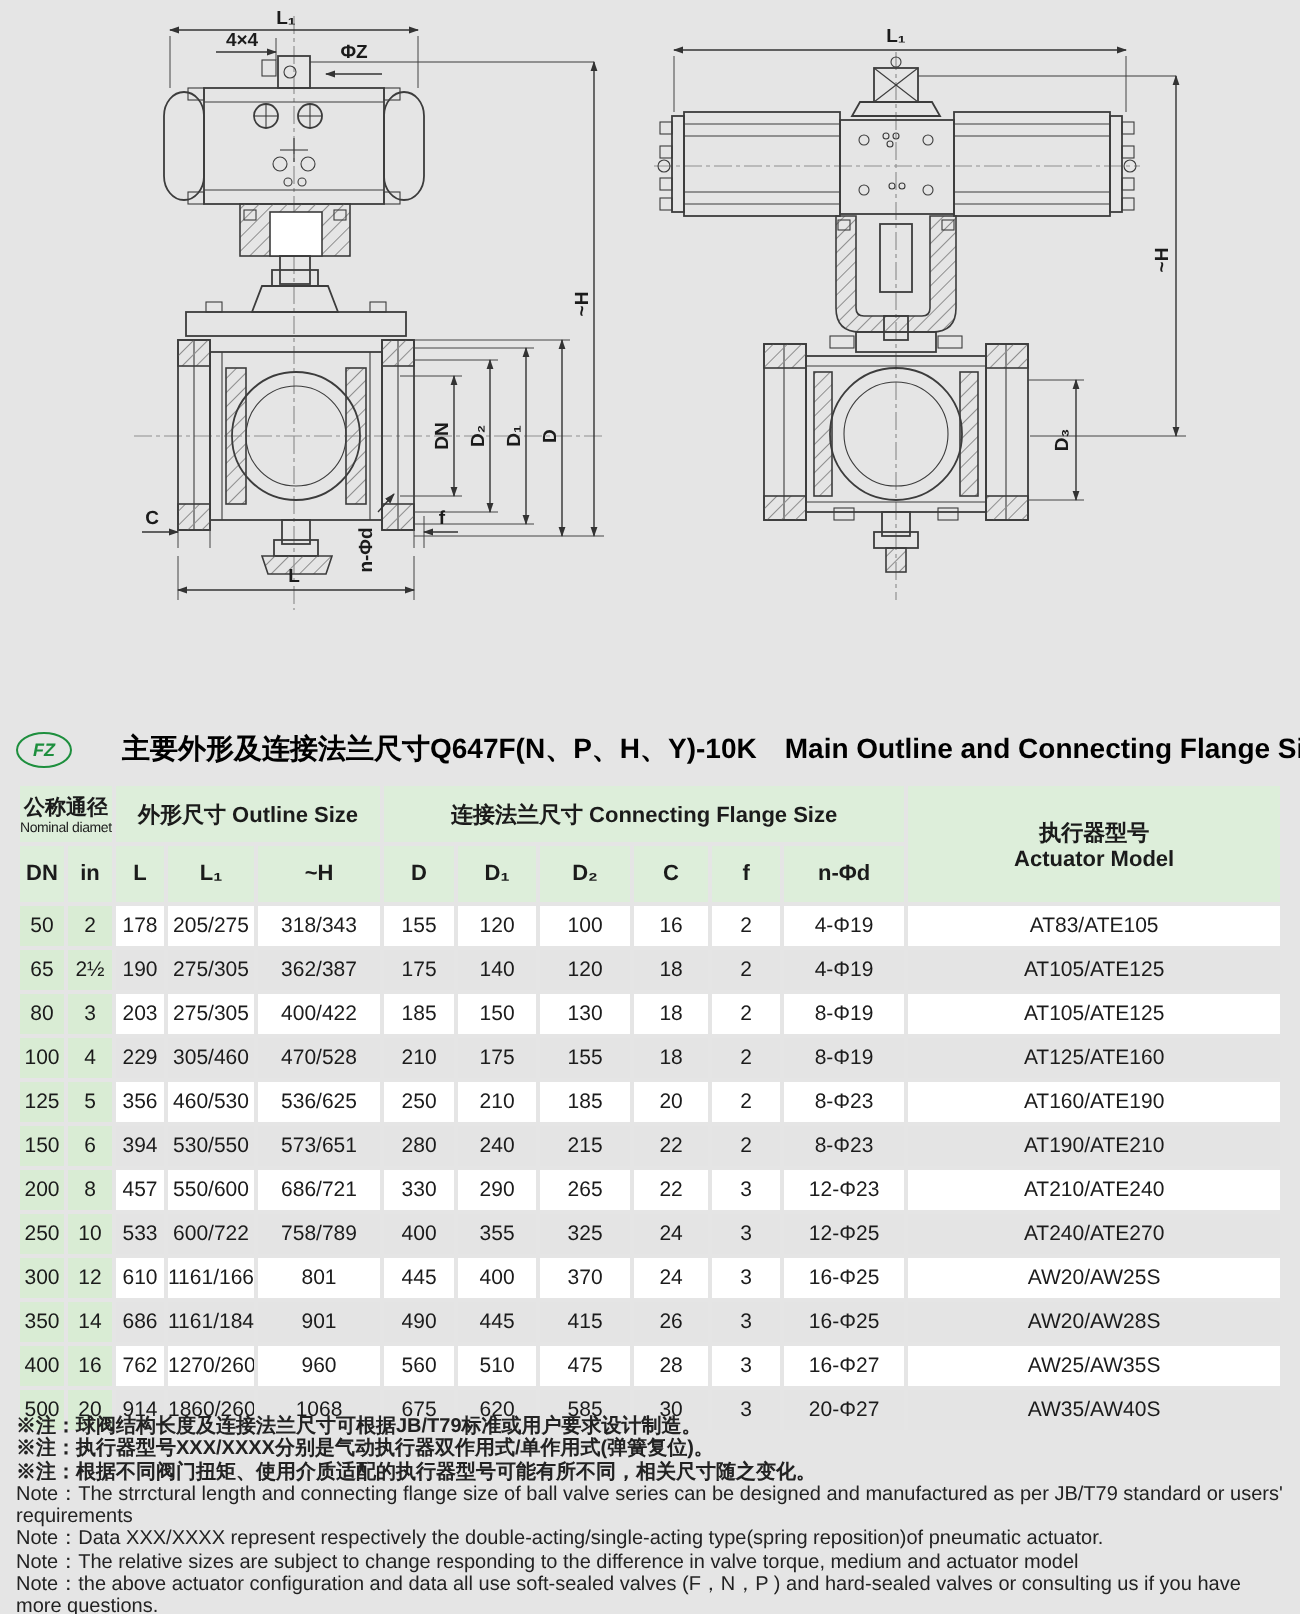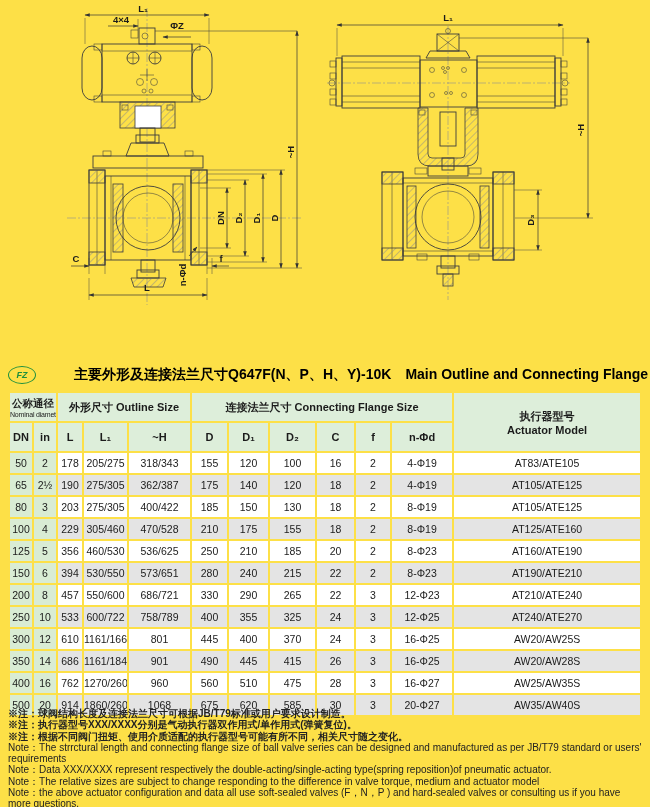--- a/index.html
+++ b/index.html
@@ -1,33 +1,33 @@
 <!DOCTYPE html>
 <html><head>
 <meta charset="utf-8">
 <style>
   html,body{margin:0;padding:0;background:#ffffff;}
-  #page{position:relative;width:650px;height:807px;background:#fde047;overflow:hidden;
+  #page{position:relative;width:650px;height:807px;background:#e5e5e5;overflow:hidden;
         font-family:"Liberation Sans",sans-serif;color:#1b1b1b;}
 
   
   .drawings{position:absolute;top:0;left:0;width:650px;height:358px;}
   .drawings svg{position:absolute;top:0;}
   svg .ln{fill:none;stroke:#3c3c3c;stroke-width:0.9;}
   svg .lt{fill:none;stroke:#3c3c3c;stroke-width:0.55;}
   svg .cl{fill:none;stroke:#909090;stroke-width:0.6;stroke-dasharray:9 2 2 2;}
   svg .dim{fill:none;stroke:#333;stroke-width:0.7;}
   svg .ext{fill:none;stroke:#444;stroke-width:0.5;}
   svg .ht{stroke:#3c3c3c;stroke-width:0.8;}
   svg text{font-family:"Liberation Sans","DejaVu Sans",sans-serif;font-size:9.5px;
            font-weight:bold;fill:#1b1b1b;}
 
   
   .section-title{position:absolute;top:362px;left:8px;width:634px;height:26px;
-                 display:flex;align-items:center;gap:22px;text-align:right;}
+                 display:flex;align-items:center;gap:9px;text-align:right;}
   .logo{display:inline-flex;align-items:center;justify-content:center;width:26px;height:16px;
         border:1.6px solid #1e8f3e;border-radius:50%;color:#1e8f3e;font-style:italic;
         font-weight:bold;font-size:9px;flex:0 0 auto;}
   .section-title h1{margin:16px;font-size:14px;font-weight:bold;color:#000;white-space:nowrap;}
   .section-title h1 .en{margin-left:14px;}
 
   
   table.spec{position:absolute;top:391px;left:8px;width:634px;table-layout:fixed;
              border-collapse:separate;border-spacing:2px;font-size:10.5px;}
   table.spec th,table.spec td{padding:0;text-align:center;vertical-align:middle;

